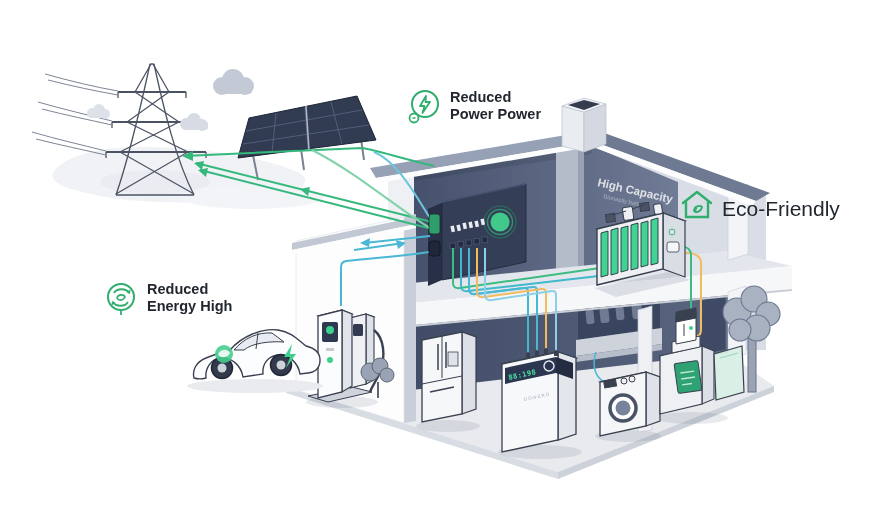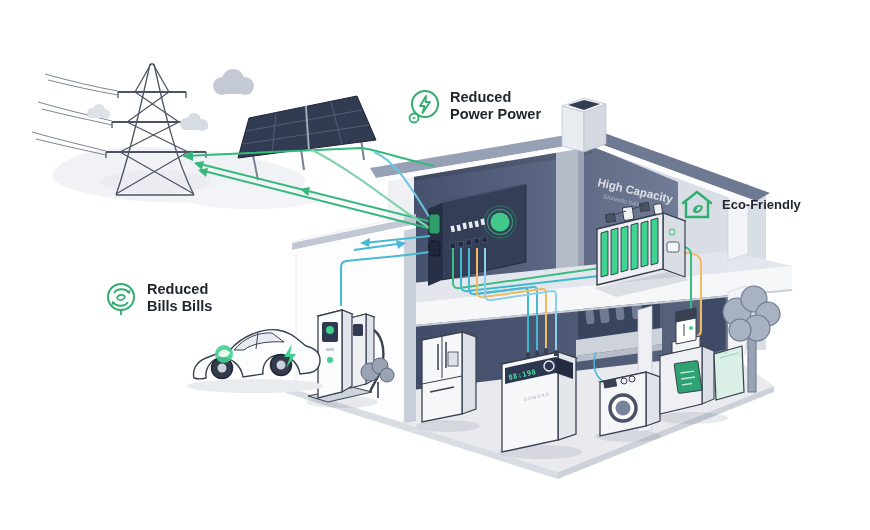--- a/index.html
+++ b/index.html
@@ -1,21 +1,21 @@
 <!DOCTYPE html>
 <html><head>
 <meta charset="utf-8">
 <style>
   html,body{margin:0;padding:0;background:#fff;}
   .stage{position:relative;width:870px;height:530px;background:#ffffff;overflow:hidden;
          font-family:"Liberation Sans",sans-serif;}
   .scene{position:absolute;left:0;top:0;}
   .callout{position:absolute;display:flex;gap:8px;align-items:flex-start;color:#22272f;}
   .co-lines{display:flex;flex-direction:column;font-weight:bold;font-size:14.5px;line-height:1.15;padding-top:1px;}
-  .co-single{font-weight:bold;font-size:13px;padding-top:7px;}
+  .co-single{font-weight:normal;font-size:21px;padding-top:7px;}
 </style>
 </head>
 <body>
 
 <div class="stage">
 <svg class="scene" width="870" height="530" viewBox="0 0 870 530">
 <defs>
   <linearGradient id="wallGrad" x1="0" y1="0" x2="1" y2="0">
     <stop offset="0" stop-color="#46526d"></stop>
           <stop offset="1" stop-color="#707c96"></stop>
@@ -391,21 +391,21 @@
     <circle cx="18" cy="17" r="13" fill="none" stroke="#2fae6e" stroke-width="2"></circle>
     <path d="M11,13 C14,8 23,8 26,13" fill="none" stroke="#2fae6e" stroke-width="1.8"></path>
     <polygon points="27,14 27.5,9.5 23.5,12" fill="#2fae6e"></polygon>
     <path d="M25,22 C22,27 13,27 10,22" fill="none" stroke="#2fae6e" stroke-width="1.8"></path>
     <polygon points="9,21 8.5,25.5 12.5,23" fill="#2fae6e"></polygon>
     <path d="M14,18 C15,14 21,14 22,17 C20,21 15,21 14,18 Z" fill="none" stroke="#2fae6e" stroke-width="1.6"></path>
     <line x1="18" y1="30" x2="18" y2="35" stroke="#2fae6e" stroke-width="1.8"></line>
   </svg>
   <div class="co-lines">
     <span>Reduced</span>
-    <span>Bills Bills</span>
+    <span>Energy High</span>
   </div>
 </div>
 
 <div class="callout" style="left:680px;top:190px">
   <svg width="34" height="32" viewBox="0 0 34 32">
     <path d="M3,13 L17,2 L31,13" fill="none" stroke="#2fae6e" stroke-width="2.4" stroke-linejoin="round" stroke-linecap="round"></path>
     <path d="M6,12 L6,27 L28,27 L28,12" fill="none" stroke="#2fae6e" stroke-width="2.4" stroke-linecap="round"></path>
     <path d="M14,21 C14,16 20,15 22,17 C21,22 16,23 14,21 Z" fill="none" stroke="#2fae6e" stroke-width="1.8"></path>
     <path d="M17,23 C15,21 15,19 17,18" fill="none" stroke="#2fae6e" stroke-width="1.4"></path>
   </svg>

